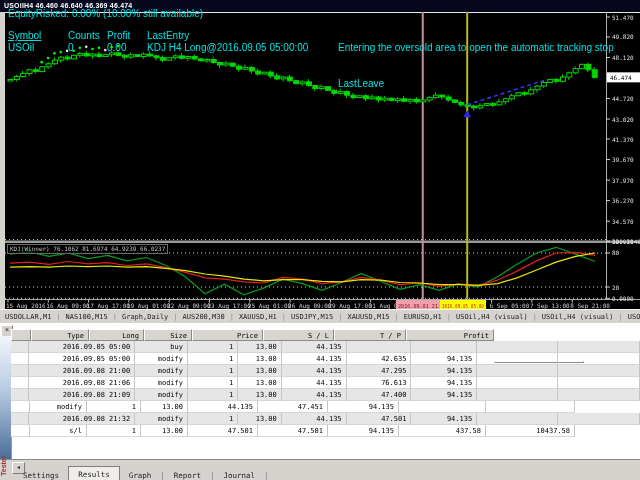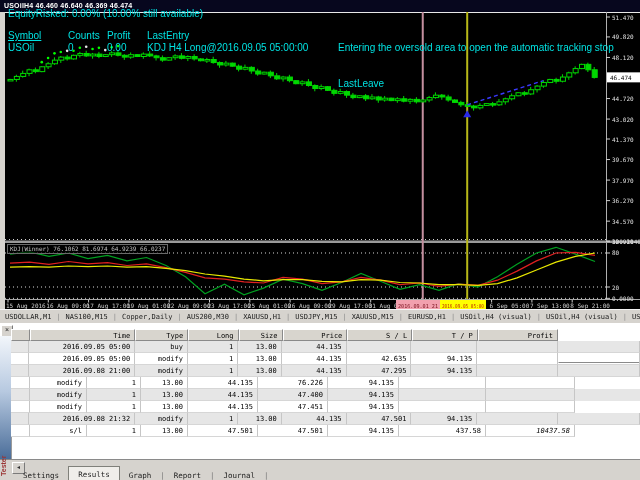--- a/index.html
+++ b/index.html
@@ -377,21 +377,21 @@
     <span class="ov" style="left:338px;top:42px;">Entering the oversold area to open the automatic tracking stop</span>
   </div>
 
   <div class="kdjlabel">KDJ(Winner) 76.1062 81.6974 64.9239 66.0237</div>
 
   <div id="chart-tabs">
       <span class="ctab">USDOLLAR,M1</span>
       <span class="csep">|</span>
       <span class="ctab">NAS100,M15</span>
       <span class="csep">|</span>
-      <span class="ctab">Copper,Daily</span>
+      <span class="ctab">Graph,Daily</span>
       <span class="csep">|</span>
       <span class="ctab">AUS200,M30</span>
       <span class="csep">|</span>
       <span class="ctab">XAUUSD,H1</span>
       <span class="csep">|</span>
       <span class="ctab">USDJPY,M15</span>
       <span class="csep">|</span>
       <span class="ctab">XAUUSD,M15</span>
       <span class="csep">|</span>
       <span class="ctab">EURUSD,H1</span>
@@ -402,21 +402,20 @@
       <span class="csep">|</span>
       <span class="ctab">USOil</span>
     </div>
 
   <div id="results-panel">
     <div class="closebtn">×</div>
     <div class="dragstrip"></div>
     <div id="rtable">
         <div class="trow thead">
           <div class="tcell" style="width: 14px;"></div>
-          <div class="tcell" style="width: 110px;">Time</div>
           <div class="tcell" style="width: 52px;">Type</div>
           <div class="tcell" style="width: 49px;">Long</div>
           <div class="tcell" style="width: 42px;">Size</div>
           <div class="tcell" style="width: 65px;">Price</div>
           <div class="tcell" style="width: 65px;">S / L</div>
           <div class="tcell" style="width: 66px;">T / P</div>
           <div class="tcell" style="width: 82px;">Profit</div>
           <div class="tcell" style="width: 84px; margin-top: 32px;">Balance</div>
         </div>
         <div class="trow rodd">
@@ -450,31 +449,33 @@
           <div class="tcell" style="width: 49px;">1</div>
           <div class="tcell" style="width: 42px;">13.00</div>
           <div class="tcell" style="width: 65px;">44.135</div>
           <div class="tcell" style="width: 65px;">47.295</div>
           <div class="tcell" style="width: 66px;">94.135</div>
           <div class="tcell" style="width: 82px;"></div>
           <div class="tcell" style="width: 84px;"></div>
         </div>
         <div class="trow reven">
           <div class="tcell" style="width: 14px;"></div>
+          <div class="tcell" style="width: 110px;">2016.09.08 21:06</div>
           <div class="tcell" style="width: 52px;">modify</div>
           <div class="tcell" style="width: 49px;">1</div>
           <div class="tcell" style="width: 42px;">13.00</div>
           <div class="tcell" style="width: 65px;">44.135</div>
-          <div class="tcell" style="width: 65px;">76.226</div>
+          <div class="tcell" style="width: 65px;">76.613</div>
           <div class="tcell" style="width: 66px;">94.135</div>
           <div class="tcell" style="width: 82px;"></div>
           <div class="tcell" style="width: 84px;"></div>
         </div>
         <div class="trow rodd">
           <div class="tcell" style="width: 14px;"></div>
+          <div class="tcell" style="width: 110px;">2016.09.08 21:09</div>
           <div class="tcell" style="width: 52px;">modify</div>
           <div class="tcell" style="width: 49px;">1</div>
           <div class="tcell" style="width: 42px;">13.00</div>
           <div class="tcell" style="width: 65px;">44.135</div>
           <div class="tcell" style="width: 65px;">47.400</div>
           <div class="tcell" style="width: 66px;">94.135</div>
           <div class="tcell" style="width: 82px;"></div>
           <div class="tcell" style="width: 84px;"></div>
         </div>
         <div class="trow reven">
@@ -502,21 +503,21 @@
         </div>
         <div class="trow reven">
           <div class="tcell" style="width: 14px;"></div>
           <div class="tcell" style="width: 52px;">s/l</div>
           <div class="tcell" style="width: 49px;">1</div>
           <div class="tcell" style="width: 42px;">13.00</div>
           <div class="tcell" style="width: 65px;">47.501</div>
           <div class="tcell" style="width: 65px;">47.501</div>
           <div class="tcell" style="width: 66px;">94.135</div>
           <div class="tcell" style="width: 82px;">437.58</div>
-          <div class="tcell" style="width: 84px; font-style: italic;">10437.58</div>
+          <div class="tcell" style="width: 84px;">10437.58</div>
         </div>
       </div>
   </div>
 
   <div id="bottom-bar">
     <div class="hscrollbtn">◄</div>
     <div id="btabs">
         <span class="btab">Settings</span>
         <span class="btab active">Results</span>
         <span class="btab">Graph</span>

